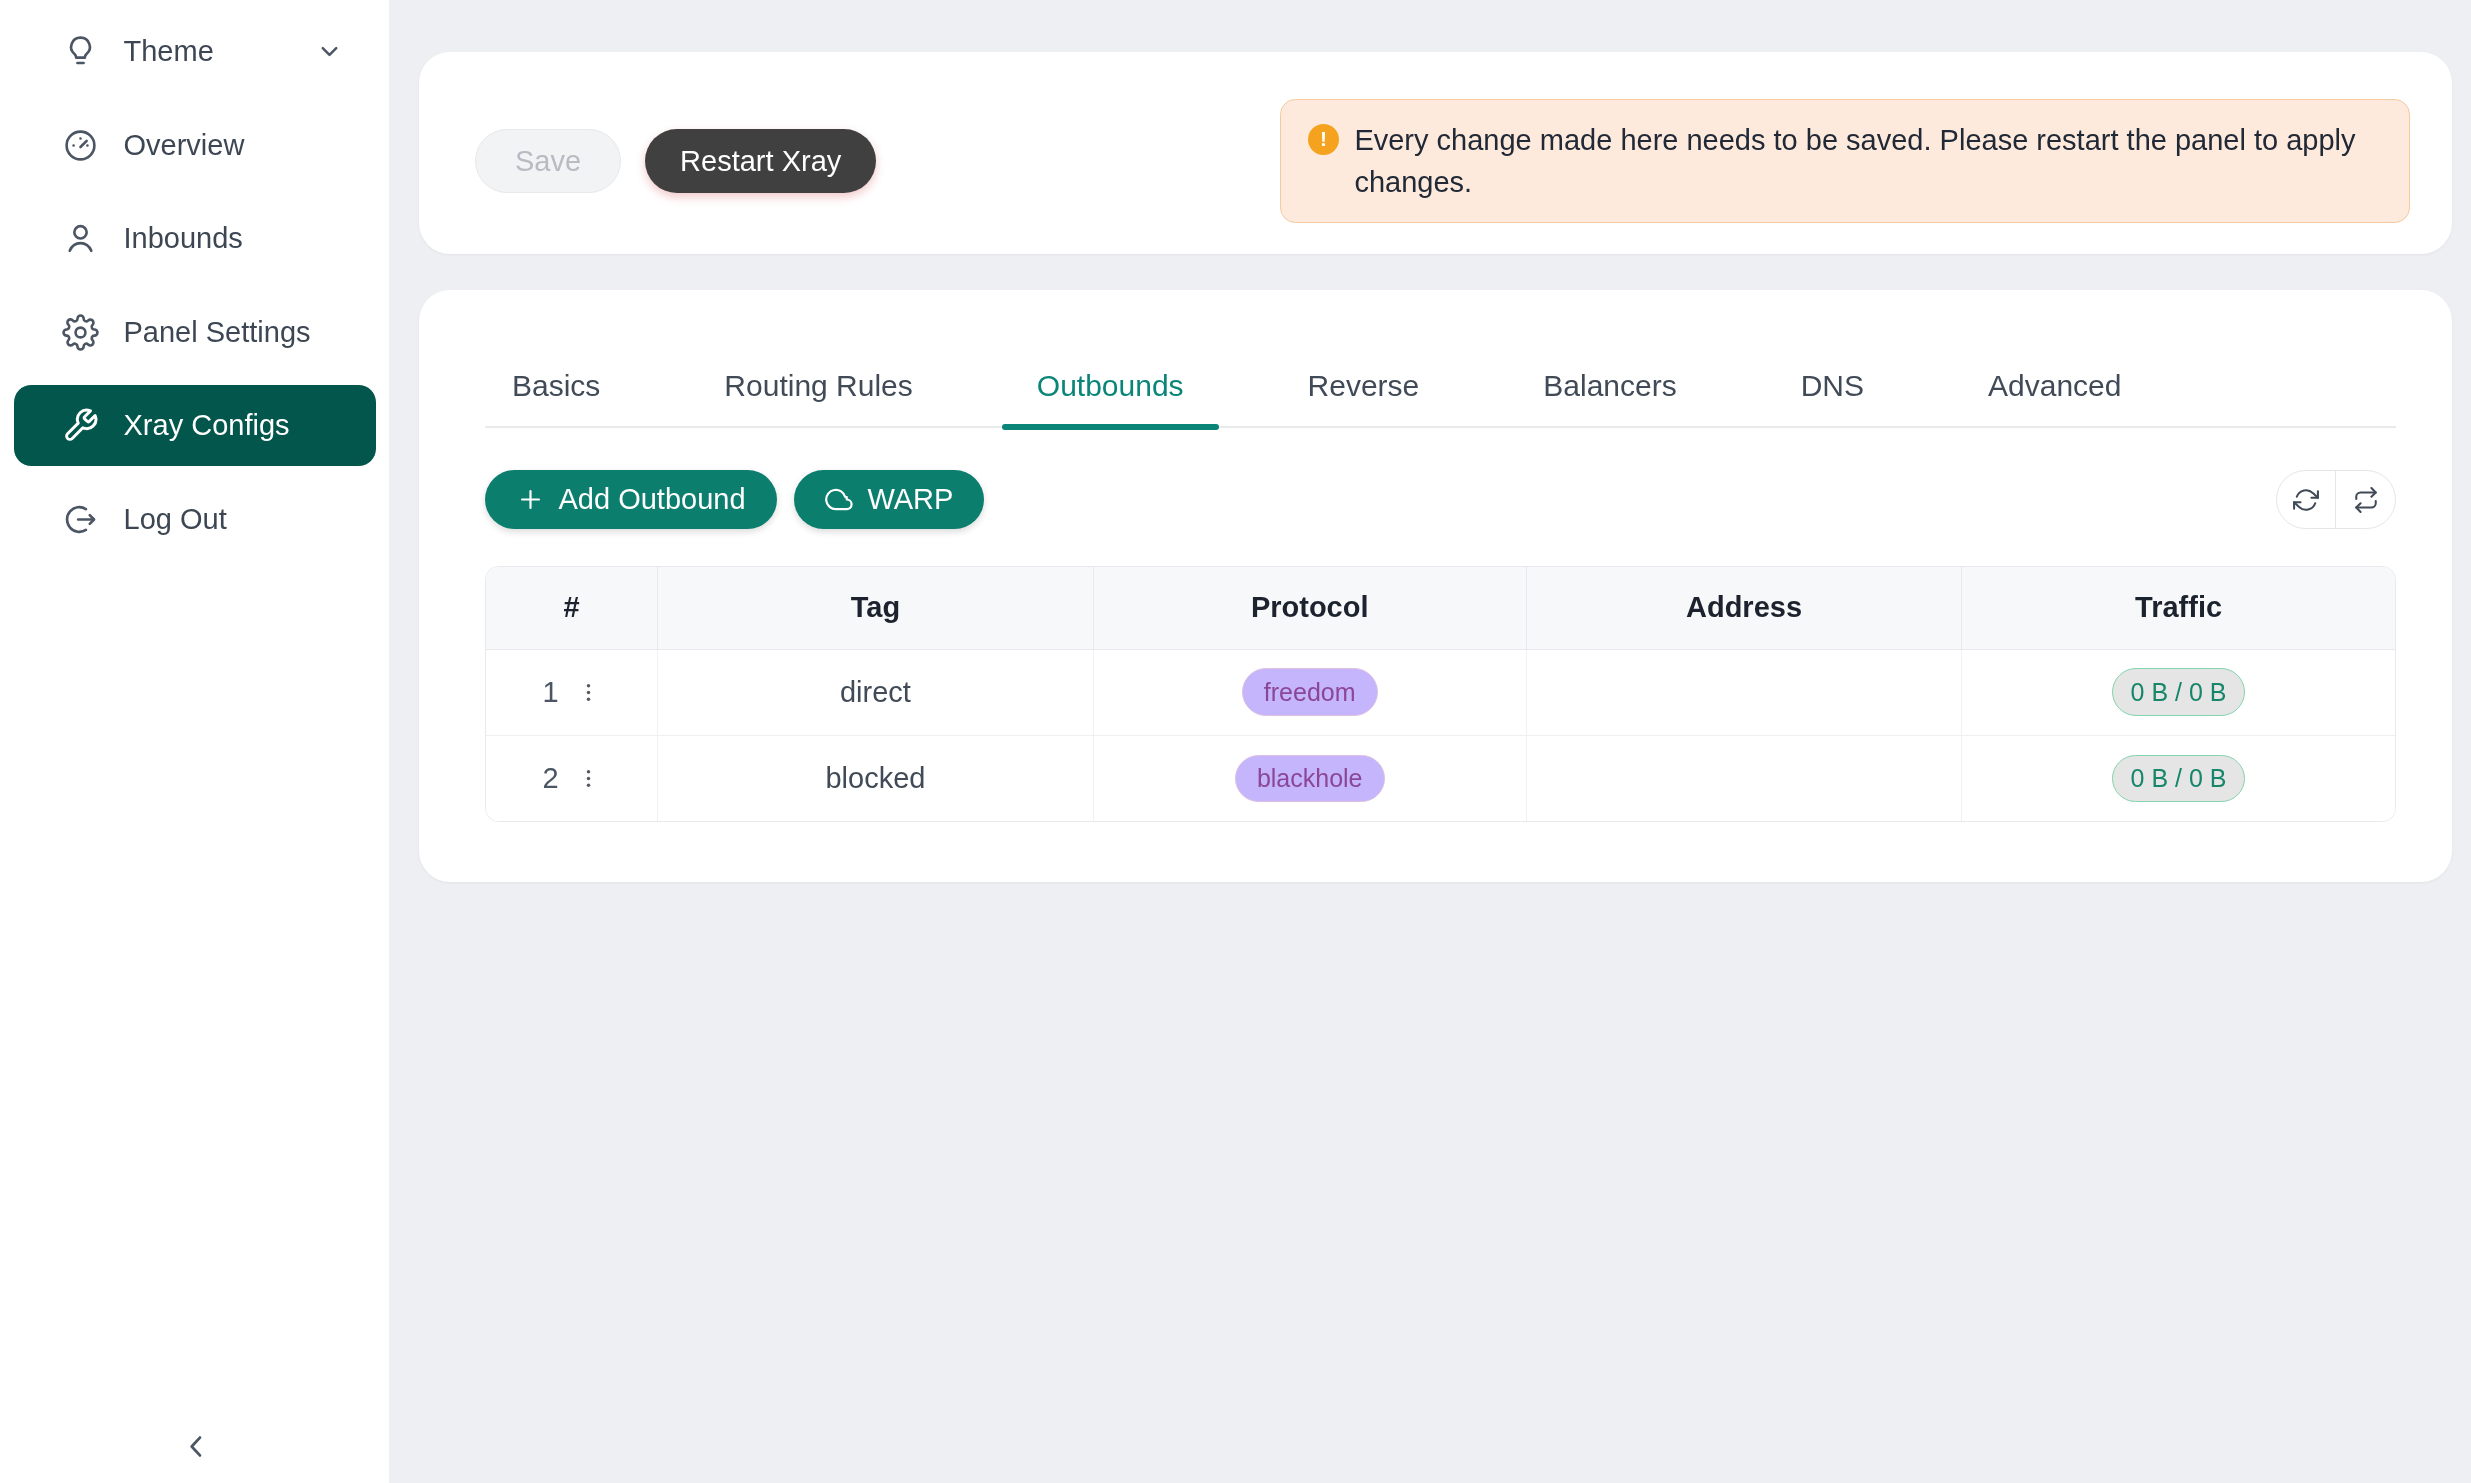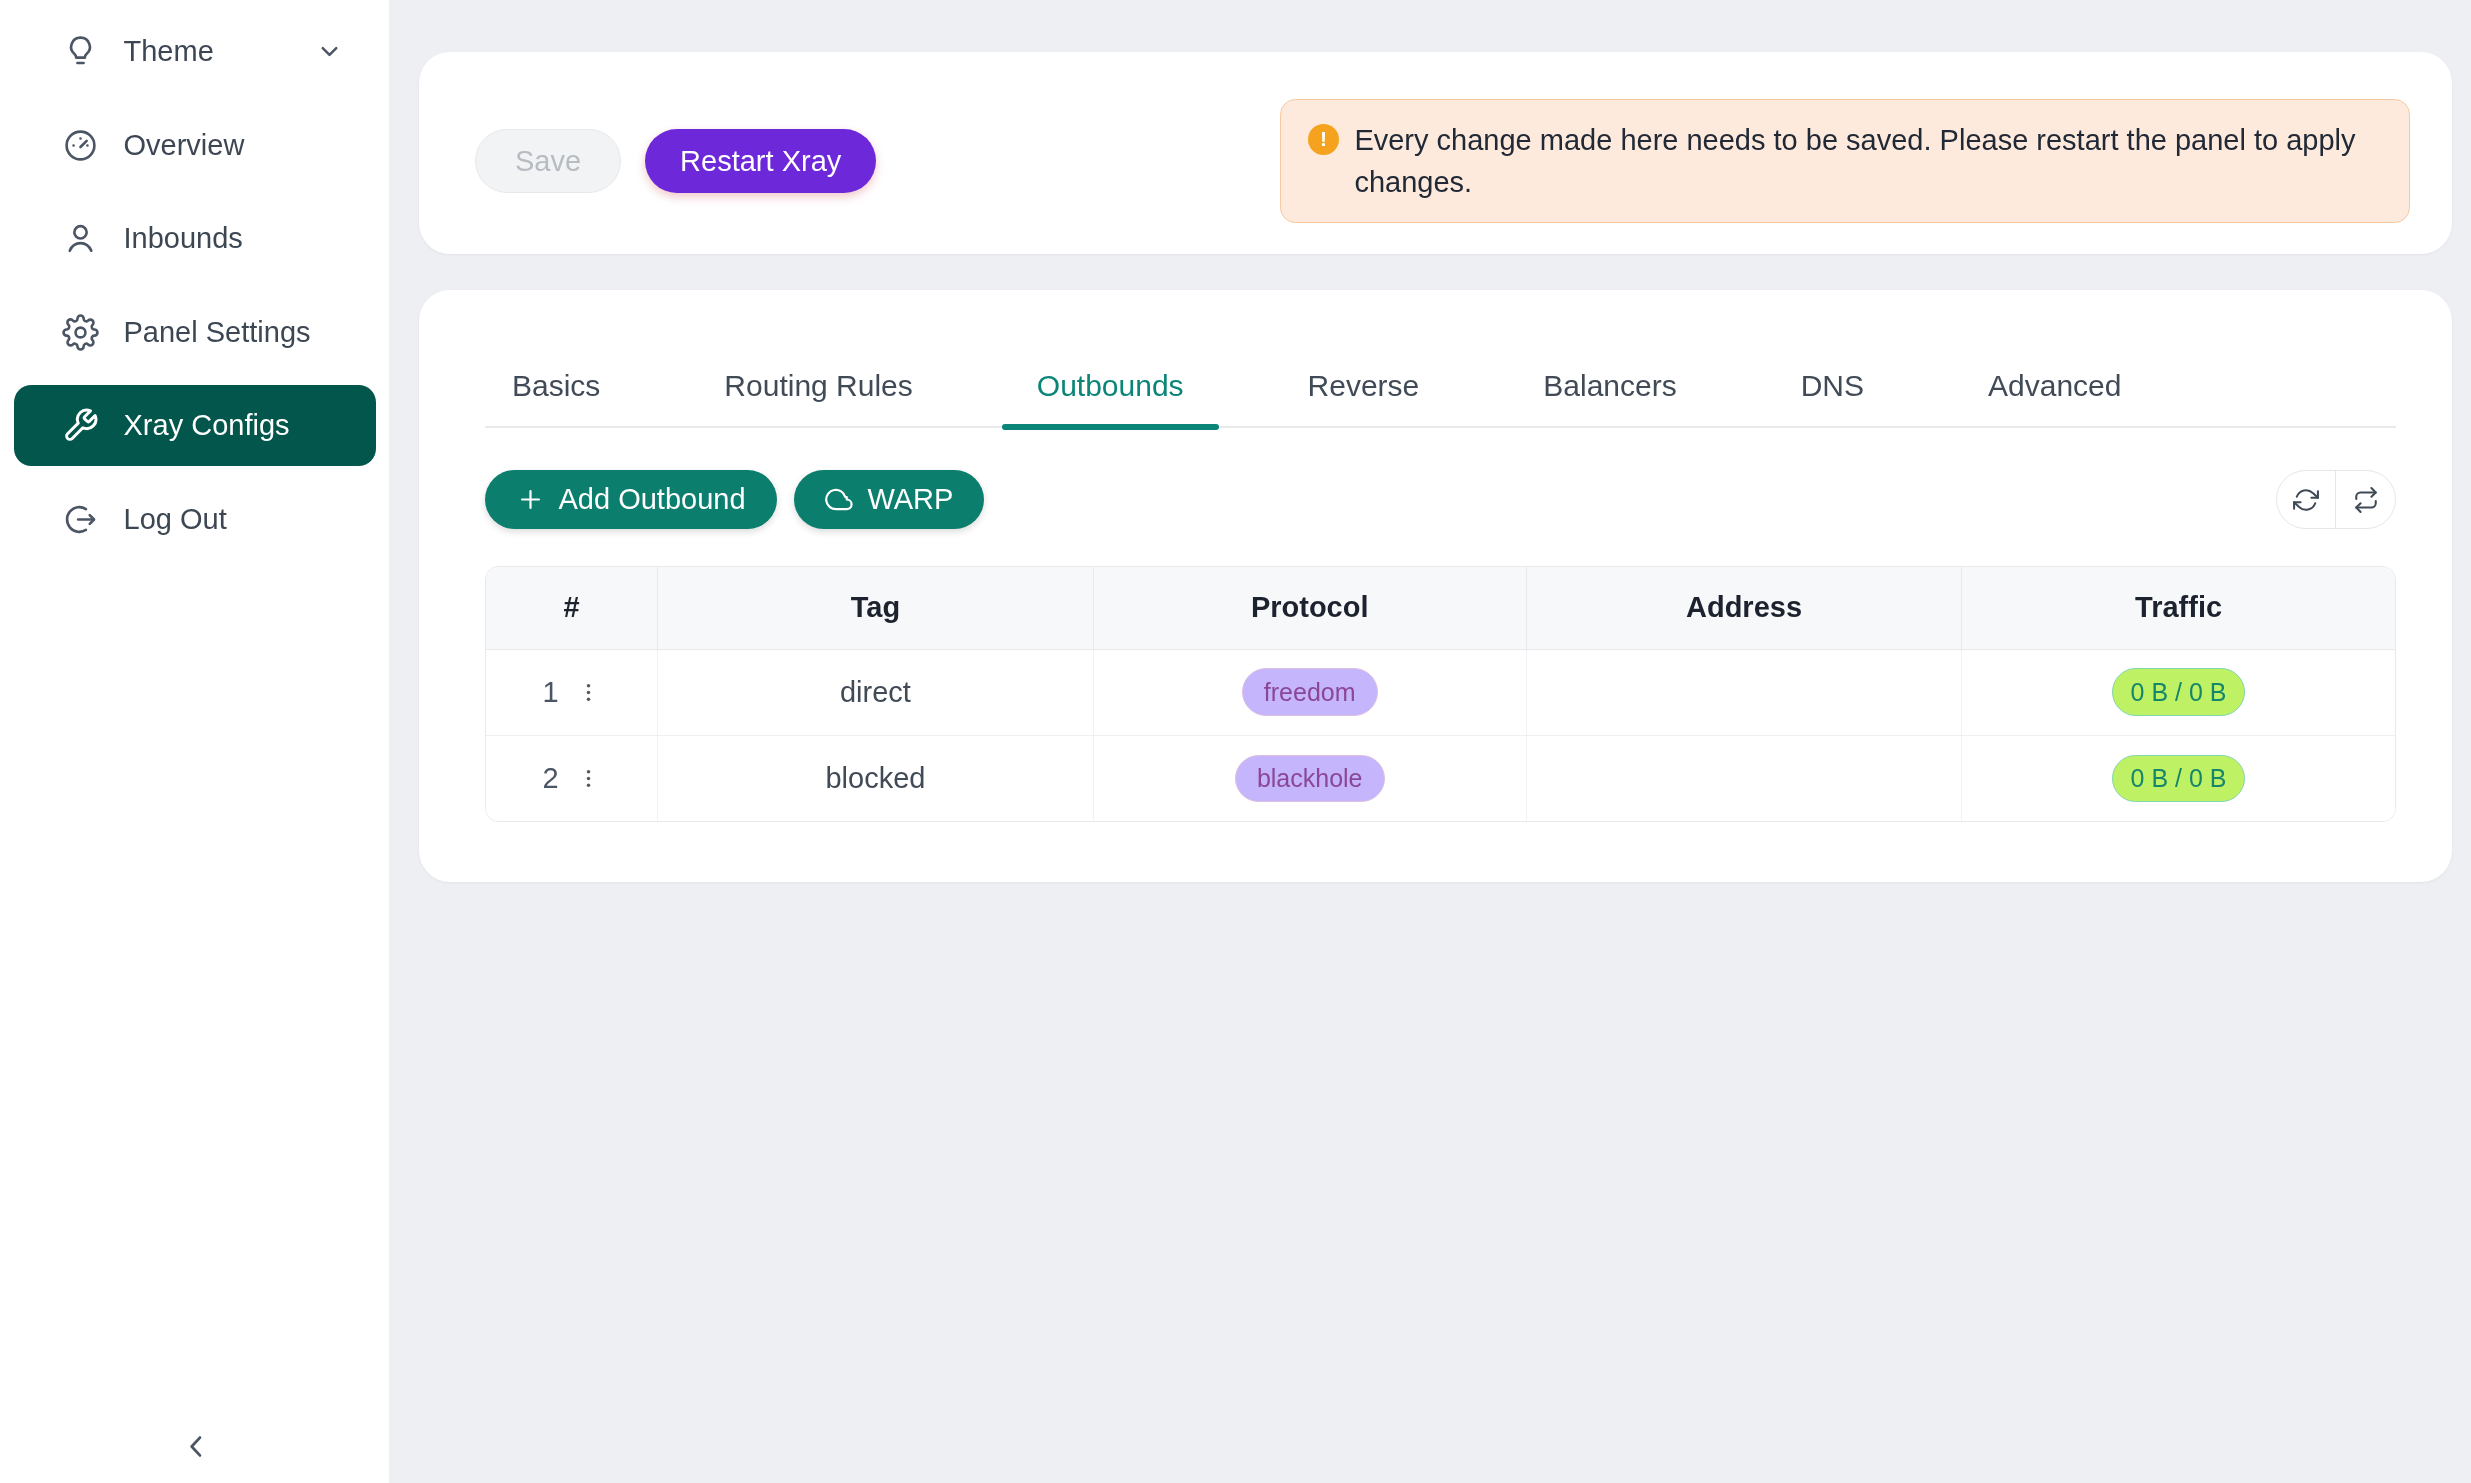--- a/index.html
+++ b/index.html
@@ -54,21 +54,21 @@
     font-size:29px; cursor:pointer; display:inline-flex;
     align-items:center; justify-content:center;
   }
   .btn-save {
     height:64px; padding:0 39px;
     background:#f2f3f5; border:1px solid #e6e8ea; color:#b7bcc2;
     cursor:not-allowed;
   }
   .btn-restart {
     height:64px; padding:0 35px; margin-left:24px;
-    background:#6d28d9; color:#ffffff;
+    background:#404040; color:#ffffff;
     box-shadow:0 3.9px 9.7px rgba(207,57,63,.28);
   }
   .alert {
     margin-left:auto; width:1130px;
     background:#fdeadc; border:1px solid #f6c9a1; border-radius:15.4px;
     padding:19.3px 27px; display:flex; gap:15.4px;
     font-size:29px; line-height:1.45; color:#212936;
   }
   .alert-ic {
     flex:0 0 31px; width:31px; height:31px; margin-top:4.8px;
@@ -133,21 +133,21 @@
   tr.body-row:not(:last-child) td { border-bottom:1px solid #efeff2; }
   .idx-cell { display:flex; align-items:center; justify-content:center; gap:17.4px; }
   .idx-num { color:#4b5563; }
   .kebab { width:25px; height:25px; color:#555b63; cursor:pointer; display:inline-flex; }
   .kebab svg { width:100%; height:100%; }
   .badge {
     display:inline-block; padding:7.7px 21px; border-radius:25px; font-size:25px;
     line-height:1.2;
   }
   .badge-proto { background:#c4b5fd; border:1px solid #debfdf; color:#8b4795; }
-  .badge-traffic { background:#bef264; border:1px solid #82d5ac; color:#16866a; padding:7.7px 17.4px; }
+  .badge-traffic { background:#e5e5e5; border:1px solid #82d5ac; color:#16866a; padding:7.7px 17.4px; }
 </style>
 </head>
 <body>
 
 <aside class="sidebar">
 
   <div class="side-item">
     <span class="ic">
       <svg viewBox="0 0 24 24" fill="none" stroke="currentColor" stroke-width="1.7" stroke-linecap="round" stroke-linejoin="round">
         <path d="M12 3a6 6 0 0 0-3.9 10.6c.7.6 1.1 1.4 1.1 2.4h5.6c0-1 .4-1.8 1.1-2.4A6 6 0 0 0 12 3z"></path>

